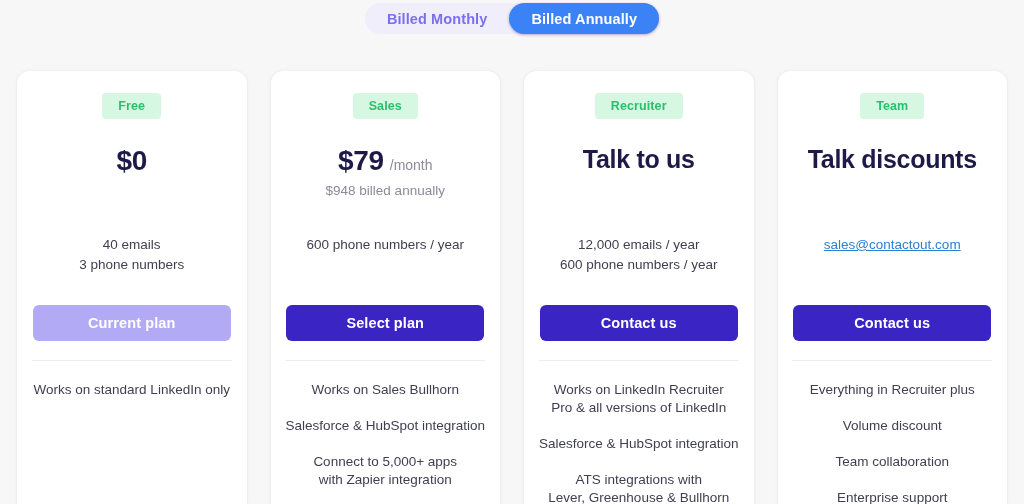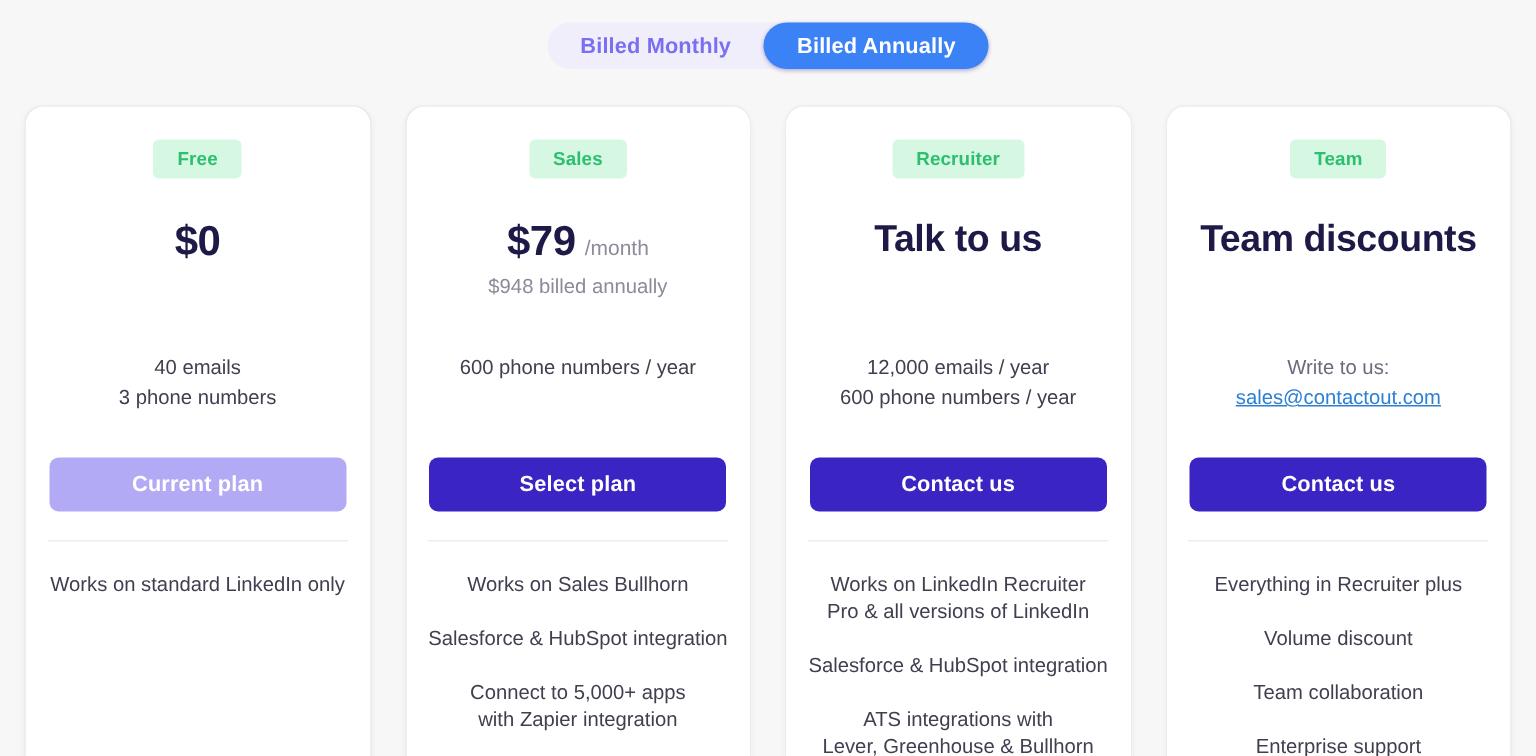--- a/index.html
+++ b/index.html
@@ -7,21 +7,21 @@
     width: 1024px; height: 504px;
     overflow: hidden;
     background: #f7f7f8;
     font-family: "Liberation Sans", sans-serif;
   }
   .page { position: relative; width: 1024px; height: 504px; }
 
   
   .toggle-wrap {
     position: absolute;
-    left: 0; right: 0; top: 16px;
+    left: 0; right: 0; top: 4px;
     display: flex; justify-content: center;
   }
   .toggle {
     display: flex; align-items: center;
     background: #f0eefb;
     border-radius: 16px;
     height: 31px;
     padding: 0;
     margin-top: 0;
     position: relative;
@@ -230,25 +230,24 @@
         <div class="feature">Salesforce &amp; HubSpot integration</div>
         <div class="feature">ATS integrations with
 Lever, Greenhouse &amp; Bullhorn</div>
       </div>
     </div>
 
     <div class="card">
       <div class="badge">Team</div>
       <div class="price-block">
         <div class="price-line">
-          <span class="price big">Team discounts</span>
-        </div>
-      </div>
-      <div class="quota">
-        <div class="note">Write to us:</div>
+          <span class="price big">Talk discounts</span>
+        </div>
+      </div>
+      <div class="quota">
         <a href="#">sales@contactout.com</a>
       </div>
       <button class="cta">Contact us</button>
       <div class="divider"></div>
       <div class="features">
         <div class="feature">Everything in Recruiter plus</div>
         <div class="feature">Volume discount</div>
         <div class="feature">Team collaboration</div>
         <div class="feature">Enterprise support</div>
       </div>

